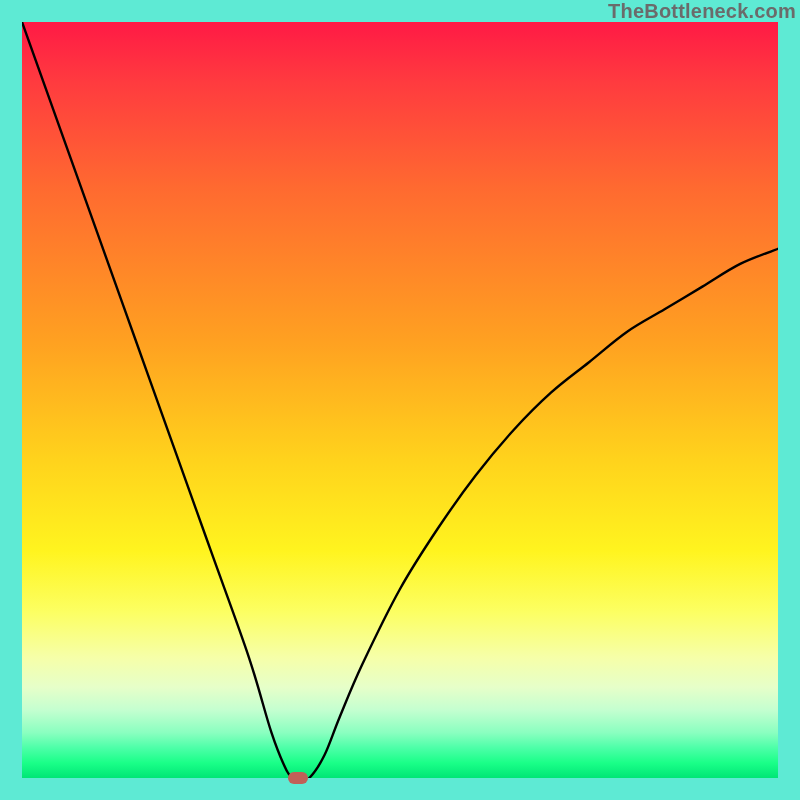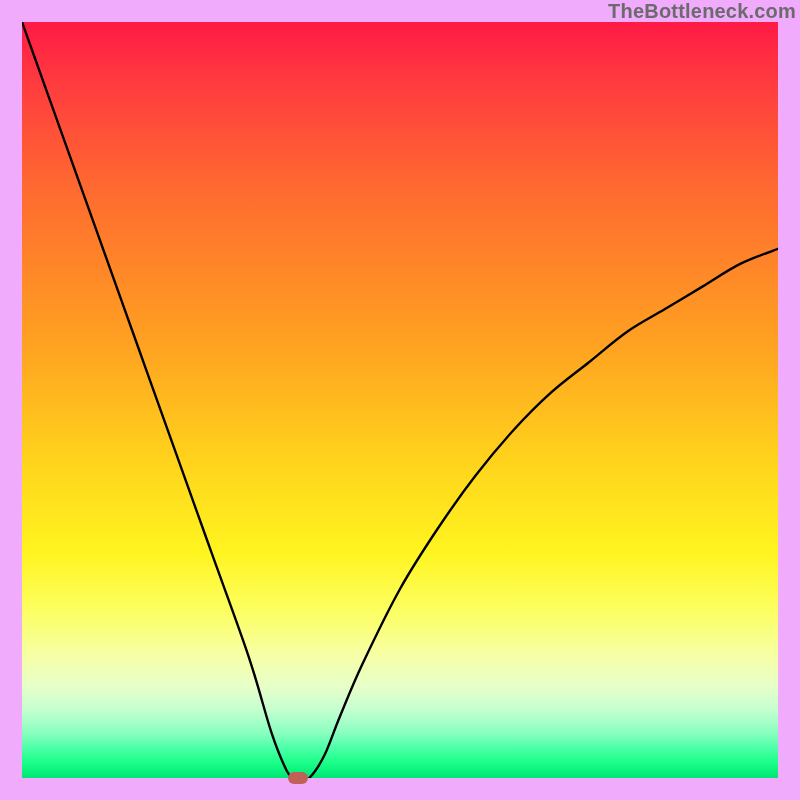--- a/index.html
+++ b/index.html
@@ -9,21 +9,21 @@
     height: 800px;
     background: #000;
     overflow: hidden;
   }
   .frame {
     position: absolute;
     left: 0;
     top: 0;
     width: 800px;
     height: 800px;
-    background: #f0abfc;
+    background: #5eead4;
   }
   .plot-area {
     position: absolute;
     left: 22px;
     top: 22px;
     width: 756px;
     height: 756px;
     background: linear-gradient(to bottom,
       #ff1a45 0%,
       #ff3b3f 8%,

